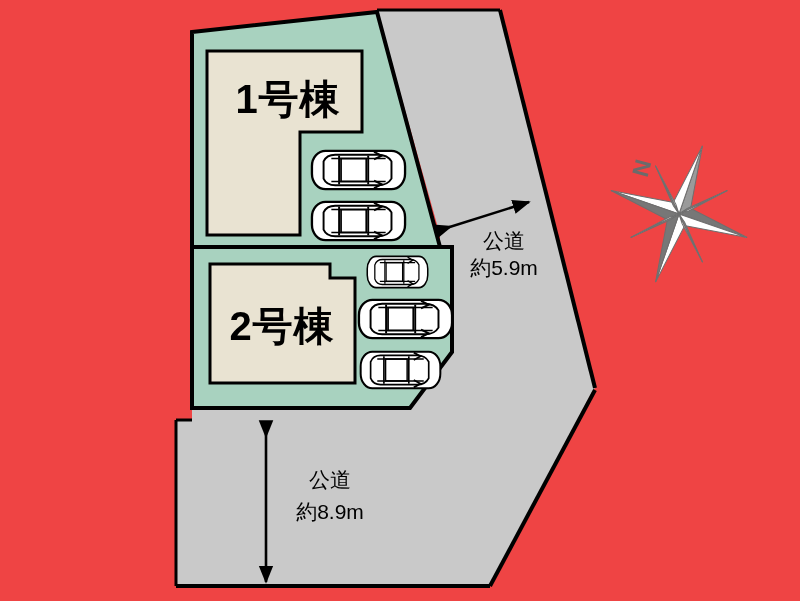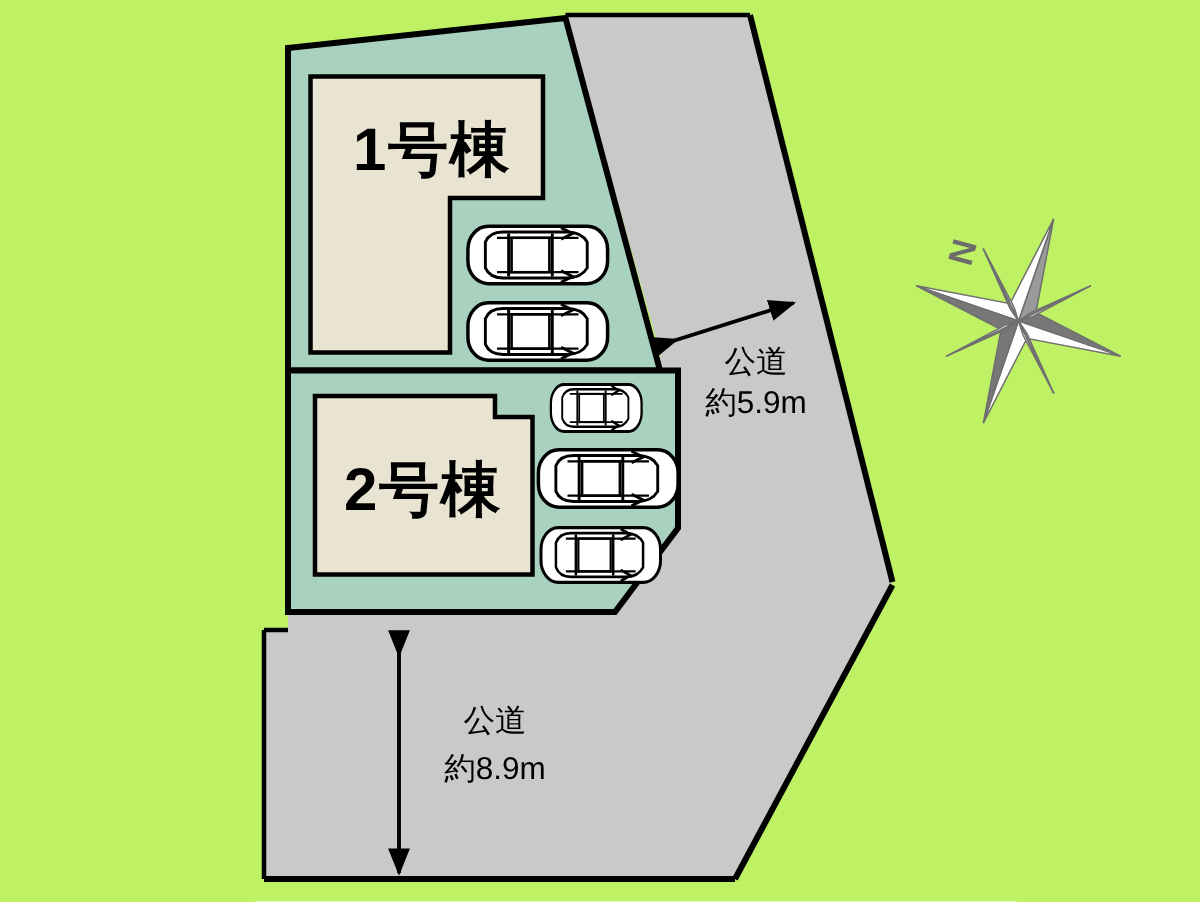--- a/index.html
+++ b/index.html
@@ -7,21 +7,21 @@
     padding: 0;
     background: #ffffff;
   }
   body {
     font-family: "Liberation Sans", "DejaVu Sans", sans-serif;
   }
   #plan-root {
     position: relative;
     width: 800px;
     height: 601px;
-    background: #bef264;
+    background: #ef4444;
     overflow: hidden;
   }
   #plan-svg {
     position: absolute;
     left: 0;
     top: 0;
     width: 800px;
     height: 601px;
     display: block;
   }

